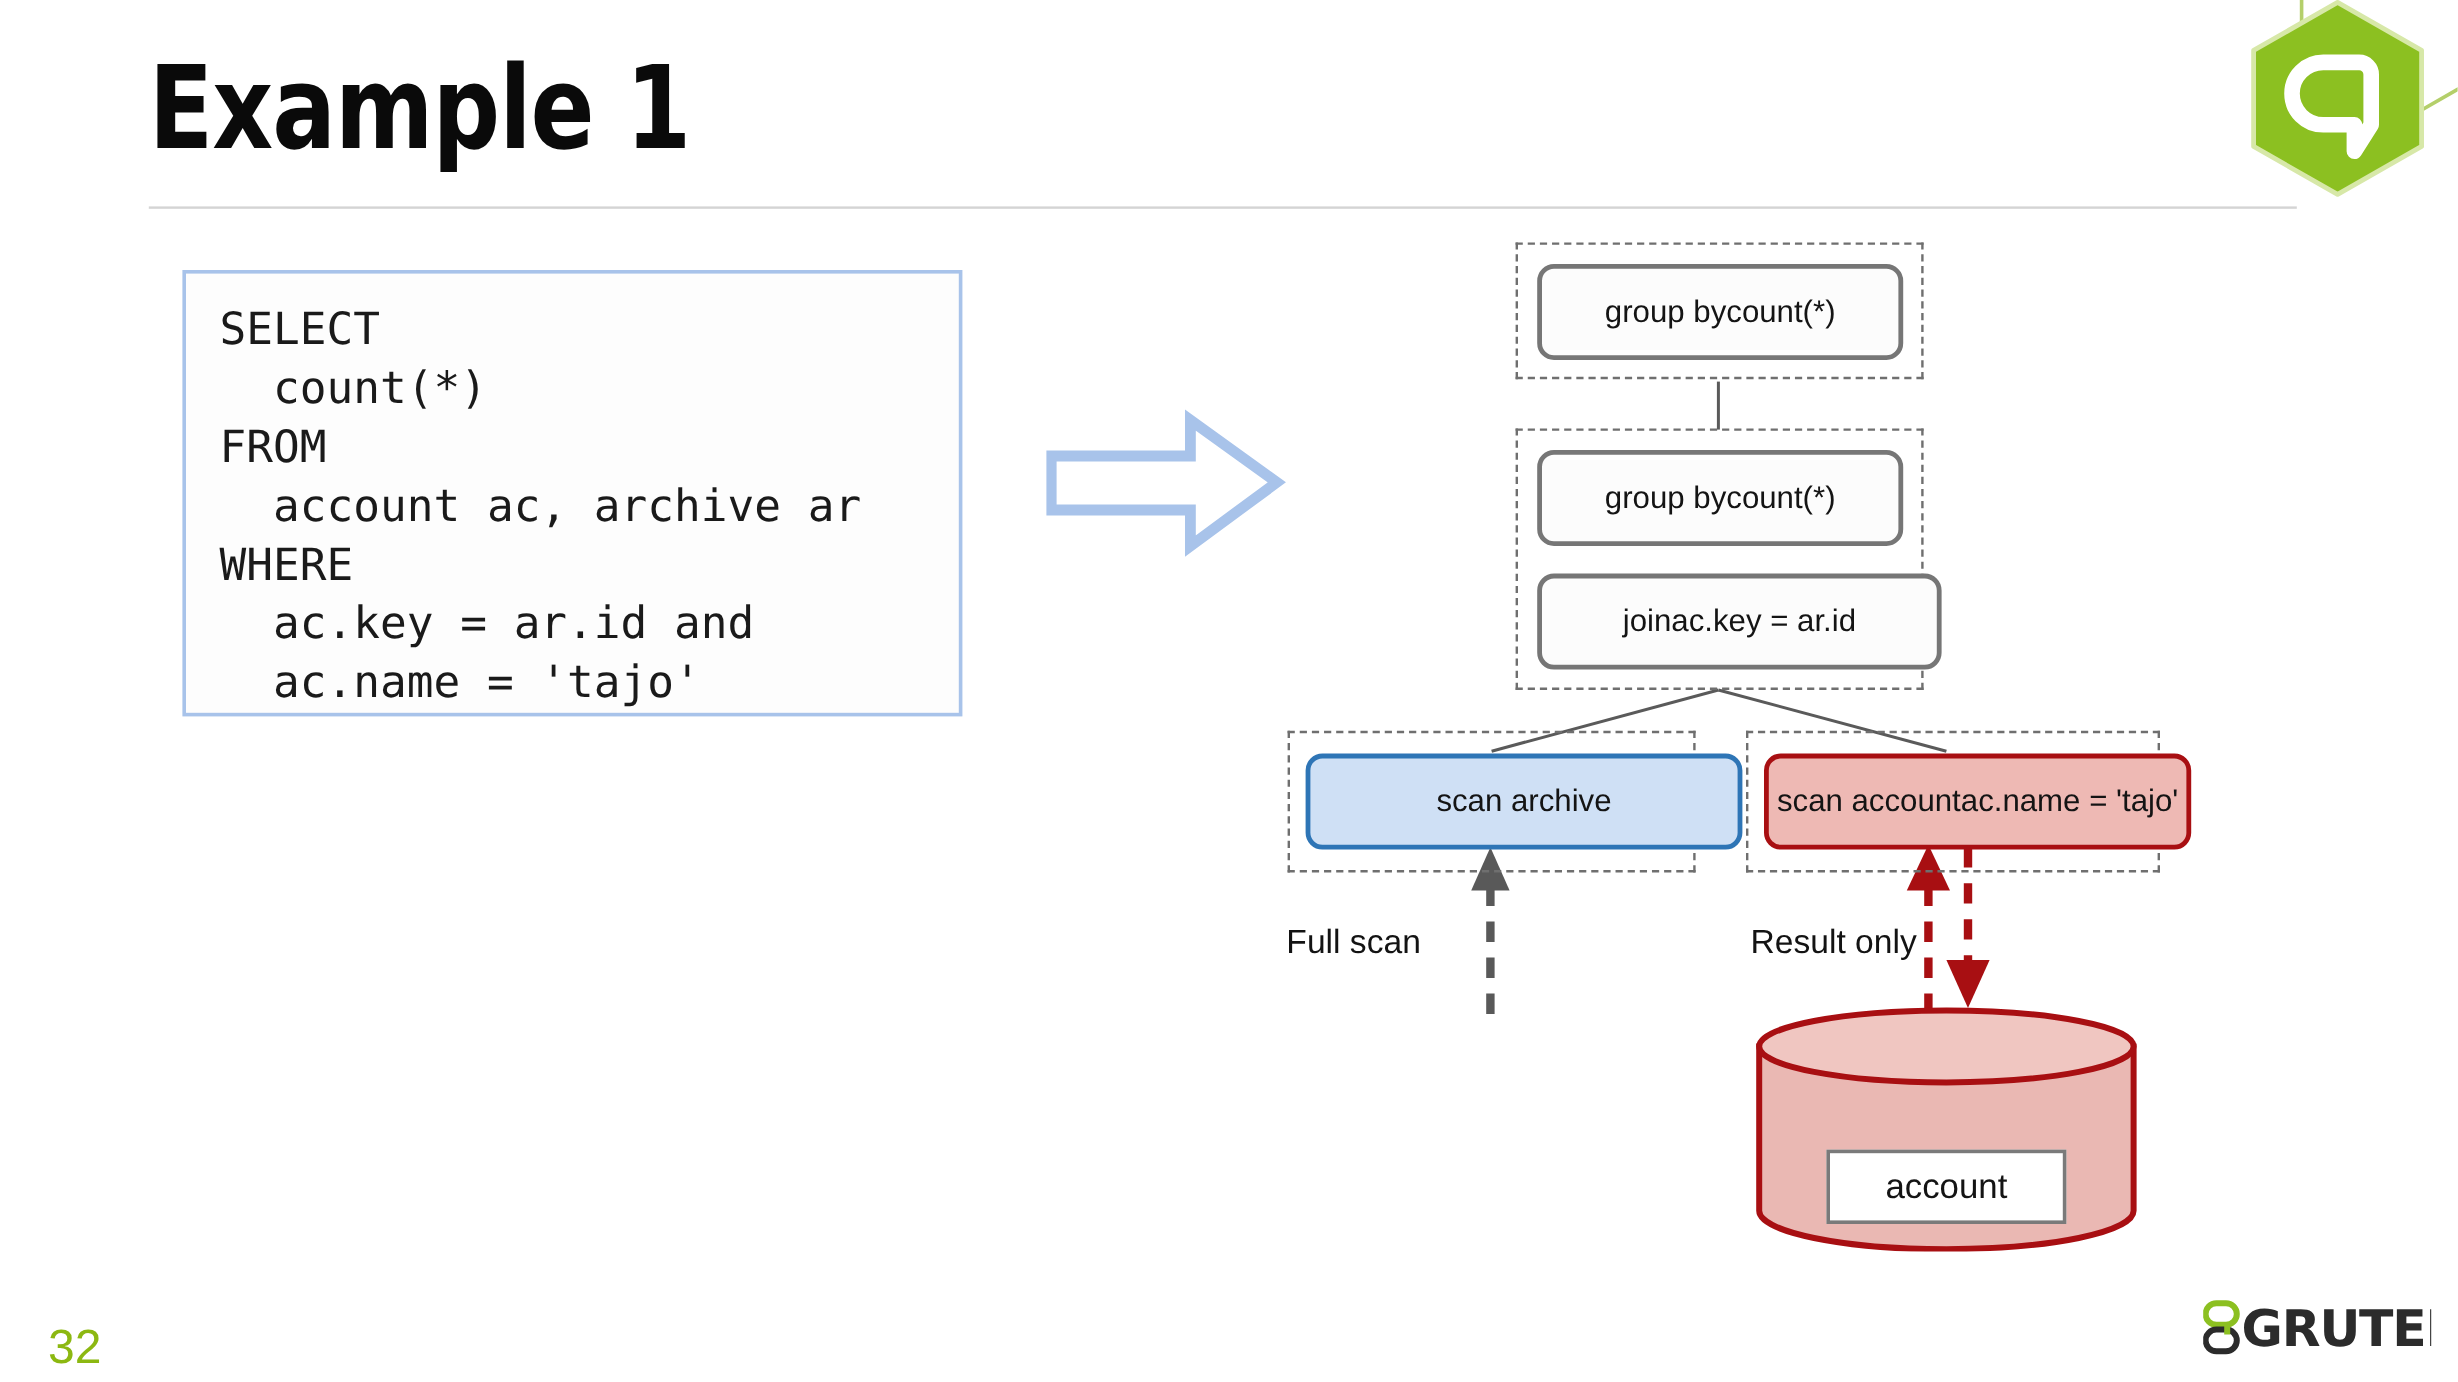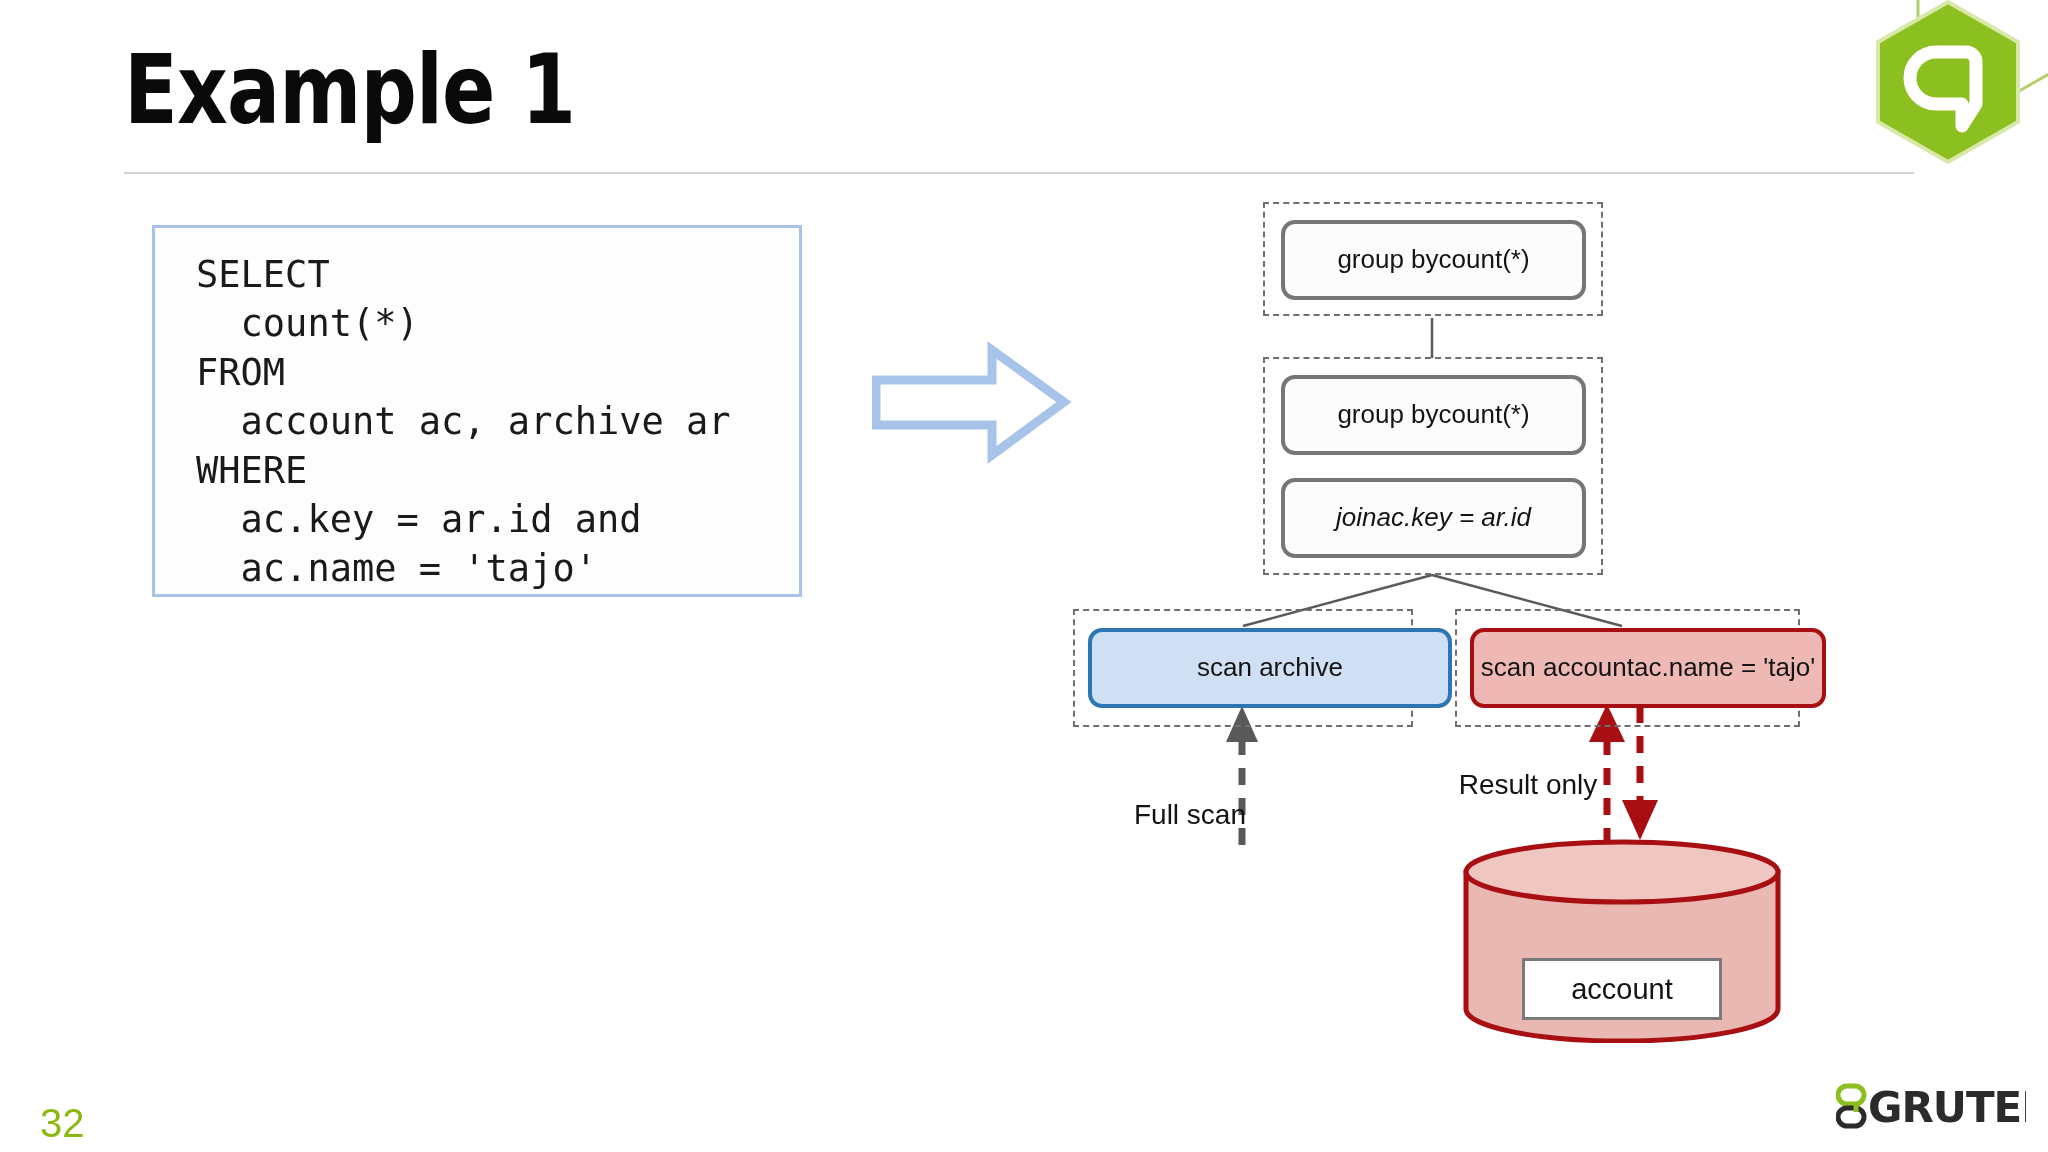--- a/index.html
+++ b/index.html
@@ -48,21 +48,21 @@
     width: 190px; height: 190px;
   }
 
   
   .sql-box {
     position: absolute;
     left: 152px; top: 225px;
     width: 650px; height: 372px;
     border: 3px solid #a8c3ea;
     background: #fdfdfd;
-    padding: 22px 0 0 41px;
+    padding: 22px 0 0 28px;
   }
   .sql-code {
     font-family: "DejaVu Sans Mono", monospace;
     font-size: 37px;
     line-height: 49px;
     color: #1a1a1a;
     white-space: pre;
   }
 
   
@@ -209,37 +209,37 @@
   <div class="plan-node node-gray" style="left:1281px; top:220px; width:305px; height:80px;">
     <span>group by</span>
     <span>count(*)</span>
   </div>
 
   <div class="dashed-group" style="left:1263px; top:357px; width:340px; height:218px;"></div>
   <div class="plan-node node-gray" style="left:1281px; top:375px; width:305px; height:80px;">
     <span>group by</span>
     <span>count(*)</span>
   </div>
-  <div class="plan-node node-gray" style="left:1281px; top:478px; width:305px; height:80px;font-style:italic;">
+  <div class="plan-node node-gray" style="left:1281px; top:478px; width:337px; height:80px;">
     <span>join</span>
     <span>ac.key = ar.id</span>
   </div>
 
   <div class="dashed-group" style="left:1073px; top:609px; width:340px; height:118px;"></div>
   <div class="plan-node node-blue" style="left:1088px; top:628px; width:364px; height:80px;">
     <span>scan archive</span>
   </div>
 
   <div class="dashed-group" style="left:1455px; top:609px; width:345px; height:118px;"></div>
   <div class="plan-node node-red" style="left:1470px; top:628px; width:356px; height:80px;">
     <span>scan account</span>
     <span>ac.name = 'tajo'</span>
   </div>
 
-  <div class="edge-label" style="left:1100px; top:768px; width:180px;margin-top:30px;">Full scan</div>
+  <div class="edge-label" style="left:1038px; top:768px; width:180px;">Full scan</div>
   <div class="edge-label" style="left:1428px; top:768px; width:200px;">Result only</div>
 
 
   <div class="cyl" style="left:1462px; top:838px;">
     <svg viewBox="0 0 320 205" width="320" height="205">
       <path d="M4 34 L4 171 A156 32 0 0 0 316 171 L316 34 Z" fill="#eab8b3" stroke="#a80f12" stroke-width="5"></path>
       <ellipse cx="160" cy="34" rx="156" ry="30" fill="#f0c6c1" stroke="#a80f12" stroke-width="5"></ellipse>
     </svg>
     <div class="table-chip" style="left:60px; top:120px;">account</div>
   </div>

